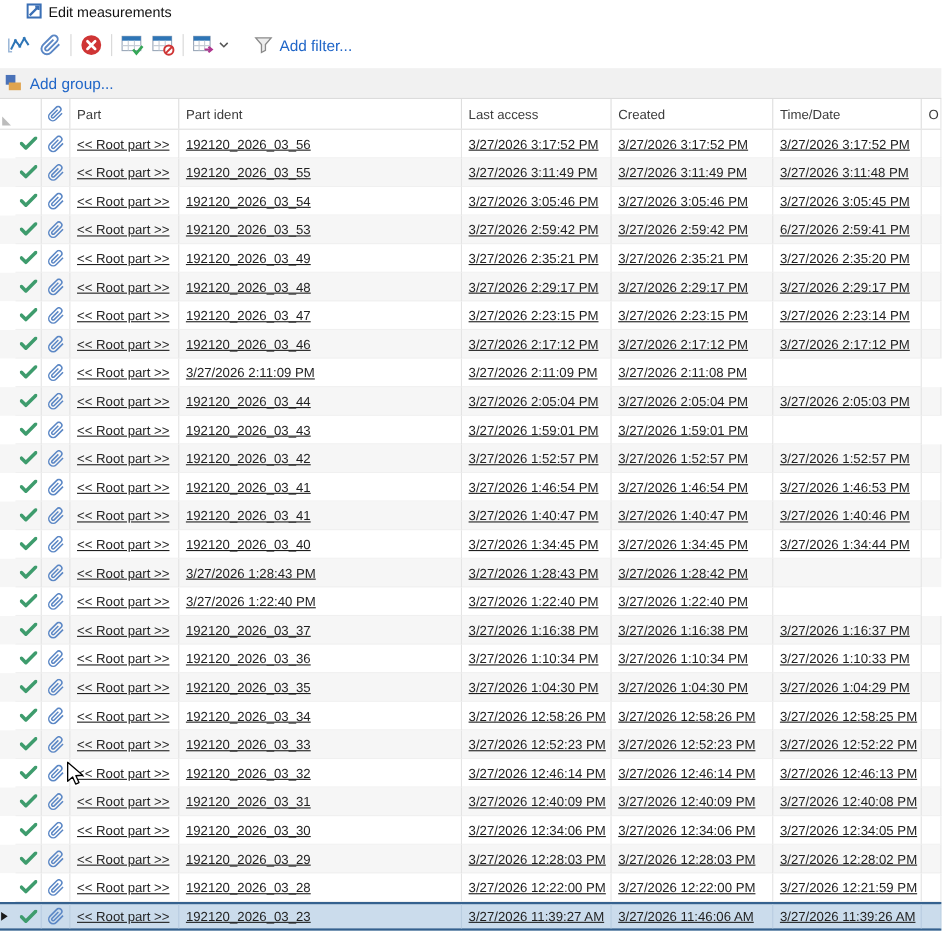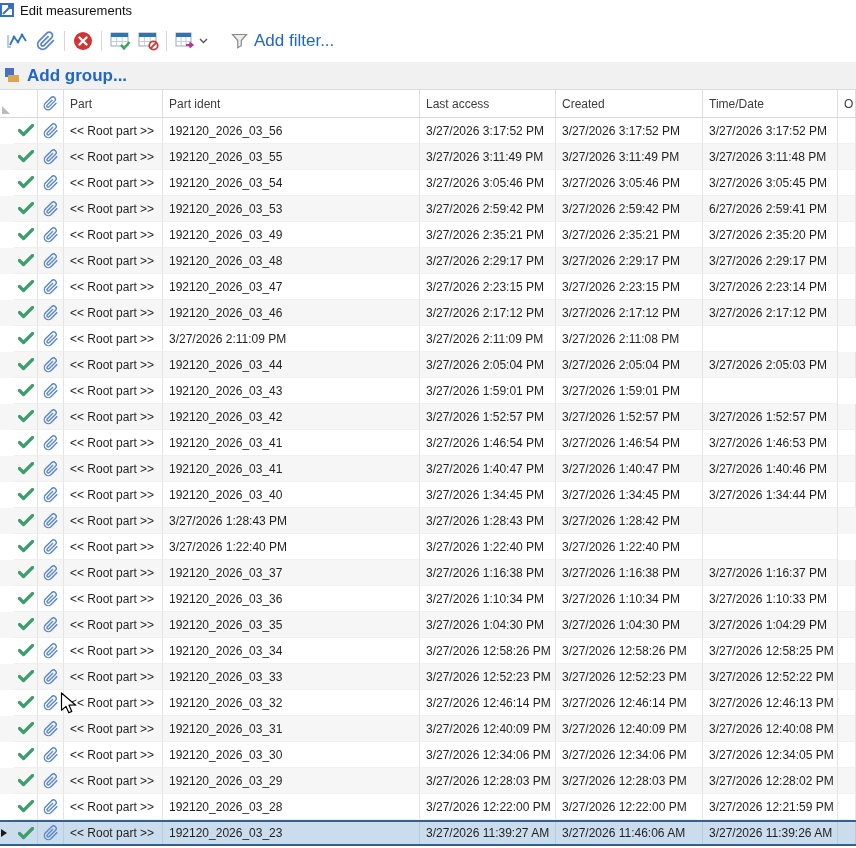--- a/index.html
+++ b/index.html
@@ -1,34 +1,34 @@
 <!DOCTYPE html>
 <html><head>
 <meta charset="utf-8">
 <style>
   * { margin:0; padding:0; box-sizing:border-box; }
   html,body { width:856px; height:848px; overflow:hidden; background:#fff;
     font-family:"Liberation Sans","DejaVu Sans",sans-serif; font-size:12px; color:#1f1f1f; }
-  .titlebar { height:20px; display:flex; align-items:center; gap:6px; padding-left:2px; background:#fff; }
+  .titlebar { height:20px; display:flex; align-items:center; gap:6px; padding-left:2px; background:#fff;margin-left:24px; }
   .titlebar .app-ic { width:14px; height:14px; margin-left:-2px; }
   .title-text { font-size:13px; color:#111; }
   .toolbar { height:42px; display:flex; align-items:center; padding-left:4px; background:#fff; }
   .tb-btn { display:flex; align-items:center; justify-content:center; width:28px; height:28px; background:transparent; border:none; cursor:default; }
   .tb-sep { width:1px; height:20px; background:#d6d6d6; margin:0 4px; }
   .tb-filter { display:flex; align-items:center; gap:6px; padding:0 6px; height:28px; border:none; background:transparent; }
-  .link-text { color:#2066c8; font-size:17px; }
-  .group-band { height:28px; background:#f1f1f1; display:flex; align-items:center; gap:7px; padding-left:5px; border-bottom:1px solid #dcdcdc;font-weight:bold; }
+  .link-text { color:#2066c8; font-size:14px; }
+  .group-band { height:28px; background:#f1f1f1; display:flex; align-items:center; gap:7px; padding-left:5px; border-bottom:1px solid #dcdcdc; }
   .grid { width:856px; }
   .grid-row { display:grid; grid-template-columns:14px 24px 26px 99px 257px 136px 147px 135px 18px; align-items:stretch; }
   .hdr { height:28px; background:#fff; border-bottom:1px solid #d9d9d9; color:#3c3c3c; }
   .hdr .cell { border-right:1px solid #dedede; display:flex; align-items:center; padding-left:6px; overflow:hidden; white-space:nowrap; }
   .hdr .cell.icon-c { justify-content:center; padding-left:0; }
   .hdr .cell.corner { position:relative; border-right:none; }
   .corner-tri { position:absolute; left:2px; bottom:3px; width:0; height:0; border-bottom:8px solid #bcbcbc; border-right:8px solid transparent; }
-  .row { height:26px; background:#fff; }
+  .row { height:26px; background:#fff;text-decoration:underline; }
   .row.alt { background:#f6f6f6; }
   .row .cell { border-right:1px solid #e4e4e4; border-bottom:1px solid #f0f0f0; display:flex; align-items:center; padding-left:6px; overflow:hidden; white-space:nowrap; }
   .row .cell.icon-c { justify-content:center; padding-left:0; }
   .row .cell.ind { border-right:none; border-bottom:none; position:relative; padding-left:0; }
   .row.selected { background:#cbdcec; border-top:2px solid #35618e; border-bottom:2px solid #35618e; height:26px; }
   .row.selected .cell { border-bottom:none; border-right-color:#b9cde0; }
   .row.selected .cell.ind::before { content:""; position:absolute; left:1px; top:50%; transform:translateY(-50%);
     width:0; height:0; border-left:6px solid #1a1a1a; border-top:4px solid transparent; border-bottom:4px solid transparent; }
   .cursor-overlay { position:absolute; left:60px; top:692px; width:20px; height:24px; pointer-events:none; z-index:50; }
   svg { display:block; }

